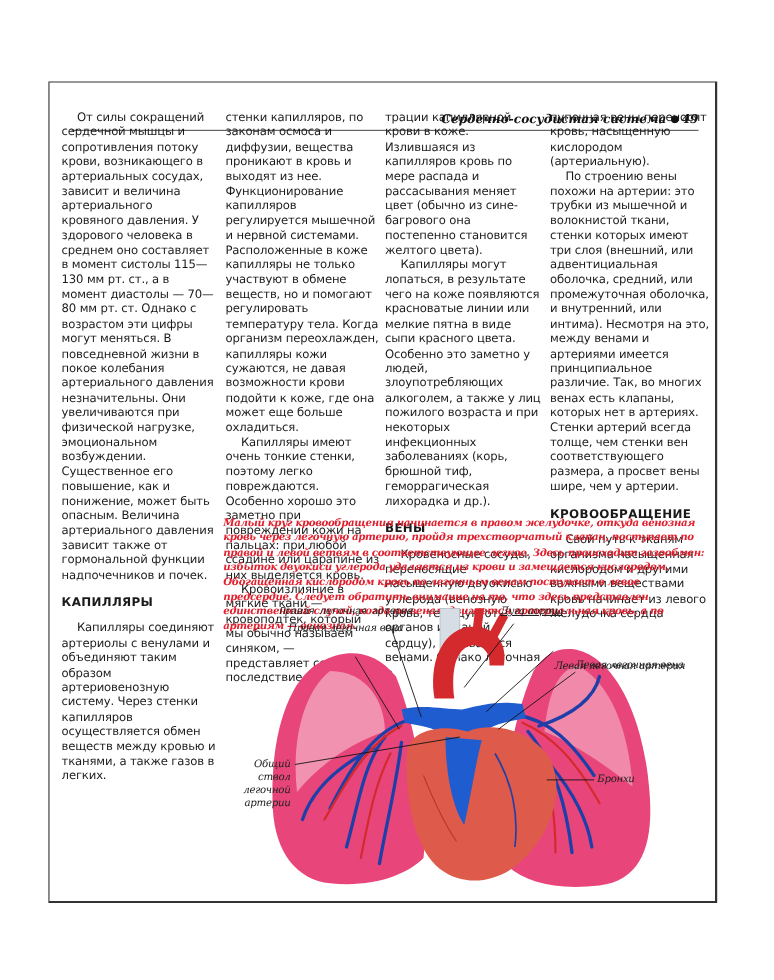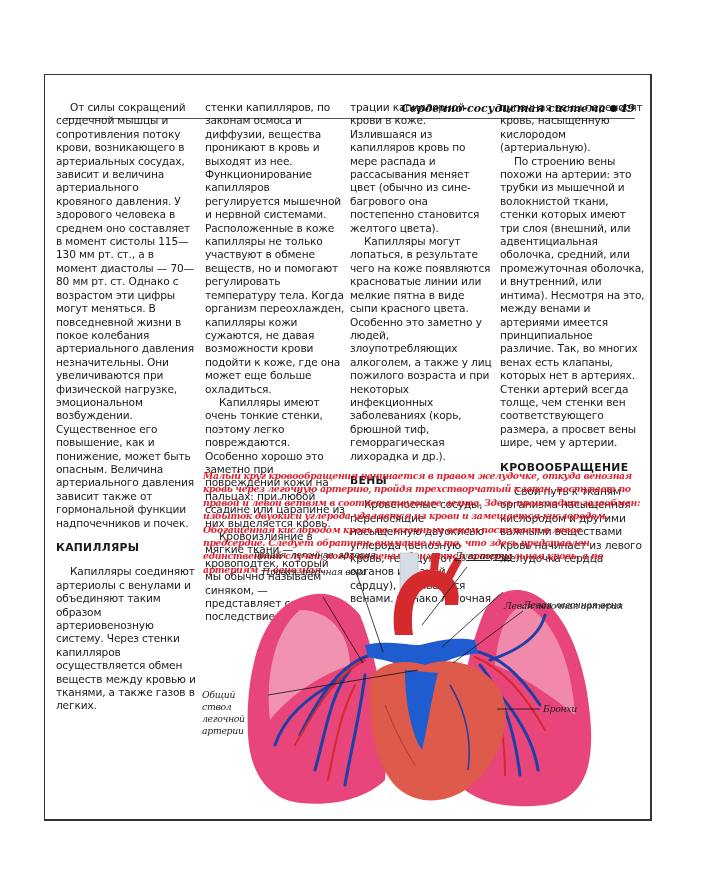--- a/index.html
+++ b/index.html
@@ -12,21 +12,21 @@
   .col p.noindent { text-indent:0; }
   .col h3 { margin:11px 0 11px 0; font-size:10.8px; font-weight:bold; letter-spacing:0.3px; }
   #col1 { left:56px; width:142px; }
   #col2 { left:205px; width:140px; }
   #col3 { left:350px; width:145px; }
   #col4 { left:500px; width:145px; }
   .caption { position:absolute; left:203px; top:469px; width:440px; font-family:"DejaVu Serif", serif; font-style:italic; font-weight:bold; font-size:9.3px; line-height:13.4px; color:#e0202e; letter-spacing:-0.35px; }
   .figure { position:absolute; left:200px; top:545px; width:450px; height:270px; }
   .figure svg { position:absolute; left:0; top:0; }
   .label { position:absolute; font-family:"DejaVu Serif", serif; font-style:italic; font-size:9.3px; color:#222; white-space:nowrap; letter-spacing:-0.3px; }
-  .label.center { text-align:left; line-height:12px; }
+  .label.center { text-align:right; line-height:12px; }
 </style>
 </head>
 <body>
 
 <div class="page-frame"></div>
 
 <div class="header">
   <span>Сердечно-сосудистая система</span><span class="dot"></span><span>49</span>
 </div>
 

